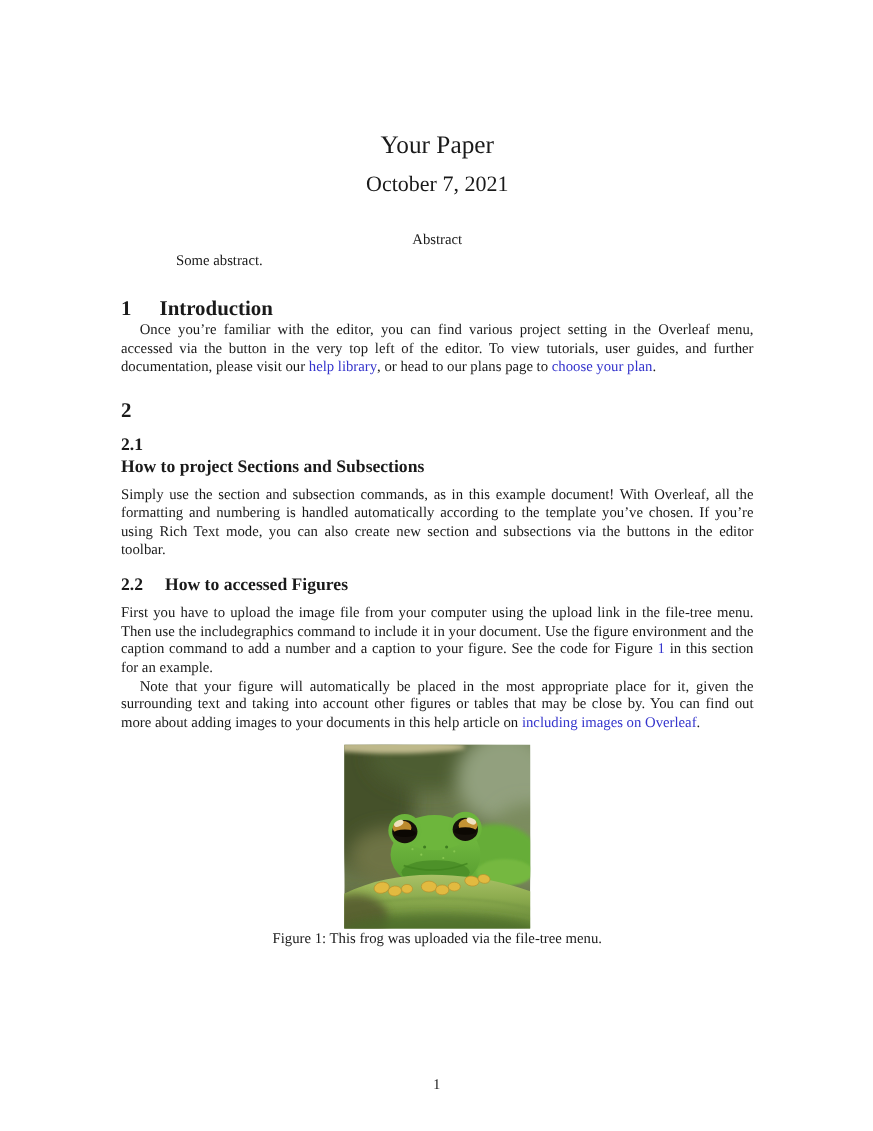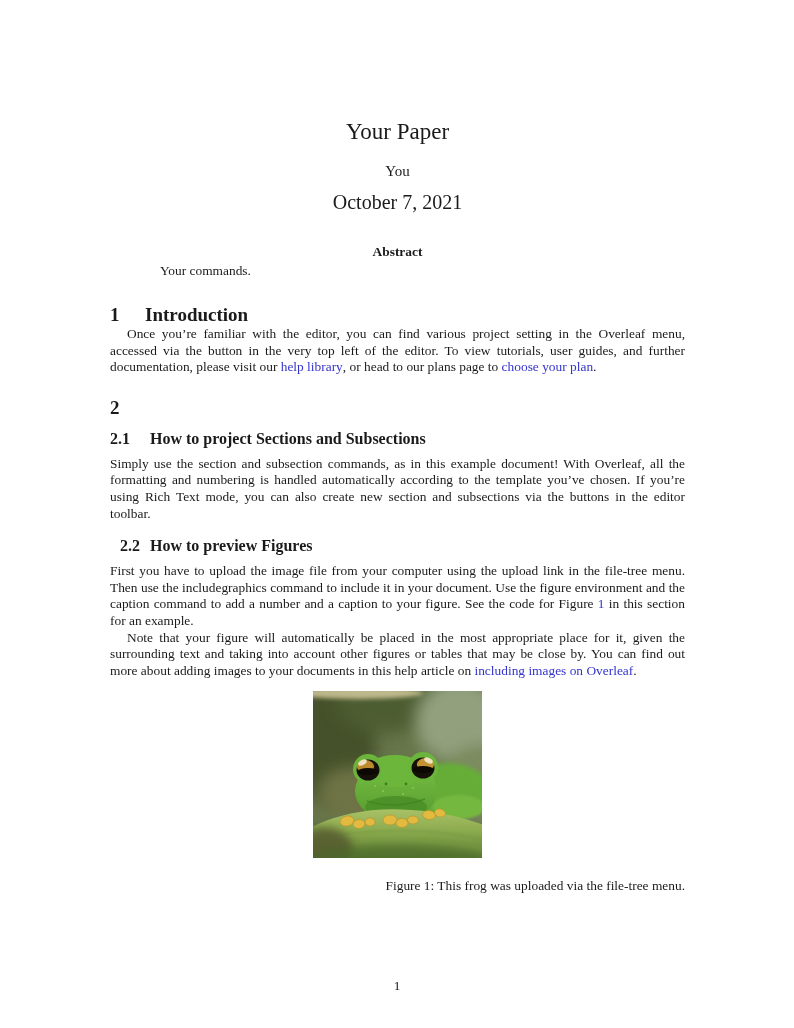--- a/index.html
+++ b/index.html
@@ -14,83 +14,82 @@
     font-family: "Liberation Serif", "DejaVu Serif", serif;
     font-size: 13.4px;
     line-height: 16.6px;
     padding: 118px 109px 0 110px;
     overflow: hidden;
   }
   .center { text-align: center; }
   .doc-title { font-size: 23px; line-height: 28px; }
   .doc-author { font-size: 15px; line-height: 18px; margin-top: 16px; }
   .doc-date { font-size: 20px; line-height: 18px; margin-top: 13px; }
-  .abstract-heading { font-weight: bold; line-height: 17px; margin-top: 32px; }
+  .abstract-heading { font-weight: normal; line-height: 17px; margin-top: 32px; }
   .abstract-body {
     line-height: 17px; margin-top: 2px;
     margin-left: 33px; margin-right: 33px; text-indent: 17px;
     text-align: justify;
   }
   .sec {
     font-weight: bold; font-size: 19px; line-height: 23px;
     display: flex;
   }
   .sec .num { display: inline-block; width: 35px; flex: none; }
   .subsec {
     font-weight: bold; font-size: 16px; line-height: 20px;
     display: flex;
   }
   .subsec .num { display: inline-block; width: 40px; flex: none; }
   .sec-1 { margin-top: 24px; }
   .sec-2 { margin-top: 20px; }
-  .sub-21 { margin-top: 10px; }
-  .sub-22 { margin-top: 14px; text-align: center; }
+  .sub-21 { margin-top: 10px; flex-direction: column; }
+  .sub-22 { margin-top: 14px; }
   p.body { text-align: justify; margin-top: 8px; }
   p.body.follow { margin-top: 0; text-indent: 17px; }
   p.body.after-sub { margin-top: 7px; }
   a.doclink { color: var(--link); text-decoration: none; cursor: pointer; font-family: Liberation Serif, serif; }
   .figure-wrap { margin: 12px auto 0; width: 169px; height: 167px; }
   .figure-wrap svg { display: block; }
-  .figure-caption { margin-top: 19px; line-height: 17px; text-align: right; }
+  .figure-caption { line-height: 17px; text-align: center; }
   .page-number {
     position: absolute; top: 977px; left: 0; width: 794px;
     text-align: center; line-height: 17px;
   }
 </style>
 </head>
 <body>
 
 <div class="page">
 
   <div class="center doc-title">Your Paper</div>
-  <div class="center doc-author">You</div>
   <div class="center doc-date">October 7, 2021</div>
 
   <div class="center abstract-heading">Abstract</div>
-  <div class="abstract-body">Your commands.</div>
+  <div class="abstract-body">Some abstract.</div>
 
   <div class="sec sec-1">
     <span class="num">1</span>
     <span>Introduction</span>
   </div>
   <p class="body follow"><span>Once you’re familiar with the editor, you can find various project setting in the Overleaf menu, accessed via the button in the very top left of the editor. To view tutorials, user guides, and further documentation, please visit our </span><a class="doclink" href="#">help library</a><span>, or head to our plans page to </span><a class="doclink" href="#">choose your plan</a><span>.</span></p>
 
   <div class="sec sec-2">
     <span class="num">2</span>
   </div>
 
   <div class="subsec sub-21">
     <span class="num">2.1</span>
     <span>How to project Sections and Subsections</span>
   </div>
   <p class="body after-sub">Simply use the section and subsection commands, as in this example document! With Overleaf, all the formatting and numbering is handled automatically according to the template you’ve chosen. If you’re using Rich Text mode, you can also create new section and subsections via the buttons in the editor toolbar.</p>
 
   <div class="subsec sub-22">
     <span class="num">2.2</span>
-    <span>How to preview Figures</span>
+    <span>How to accessed Figures</span>
   </div>
   <p class="body after-sub"><span>First you have to upload the image file from your computer using the upload link in the file-tree menu. Then use the includegraphics command to include it in your document. Use the figure environment and the caption command to add a number and a caption to your figure. See the code for Figure </span><a class="doclink" href="#">1</a><span> in this section for an example.</span></p>
   <p class="body follow"><span>Note that your figure will automatically be placed in the most appropriate place for it, given the surrounding text and taking into account other figures or tables that may be close by. You can find out more about adding images to your documents in this help article on </span><a class="doclink" href="#">including images on Overleaf</a><span>.</span></p>
 
   <div class="figure-wrap">
 
     <svg width="169" height="167" viewBox="0 0 169 167" xmlns="http://www.w3.org/2000/svg" role="img">
       <defs>
         <filter id="b8" x="-60%" y="-60%" width="220%" height="220%">
             <feGaussianBlur stdDeviation="8"></feGaussianBlur>

